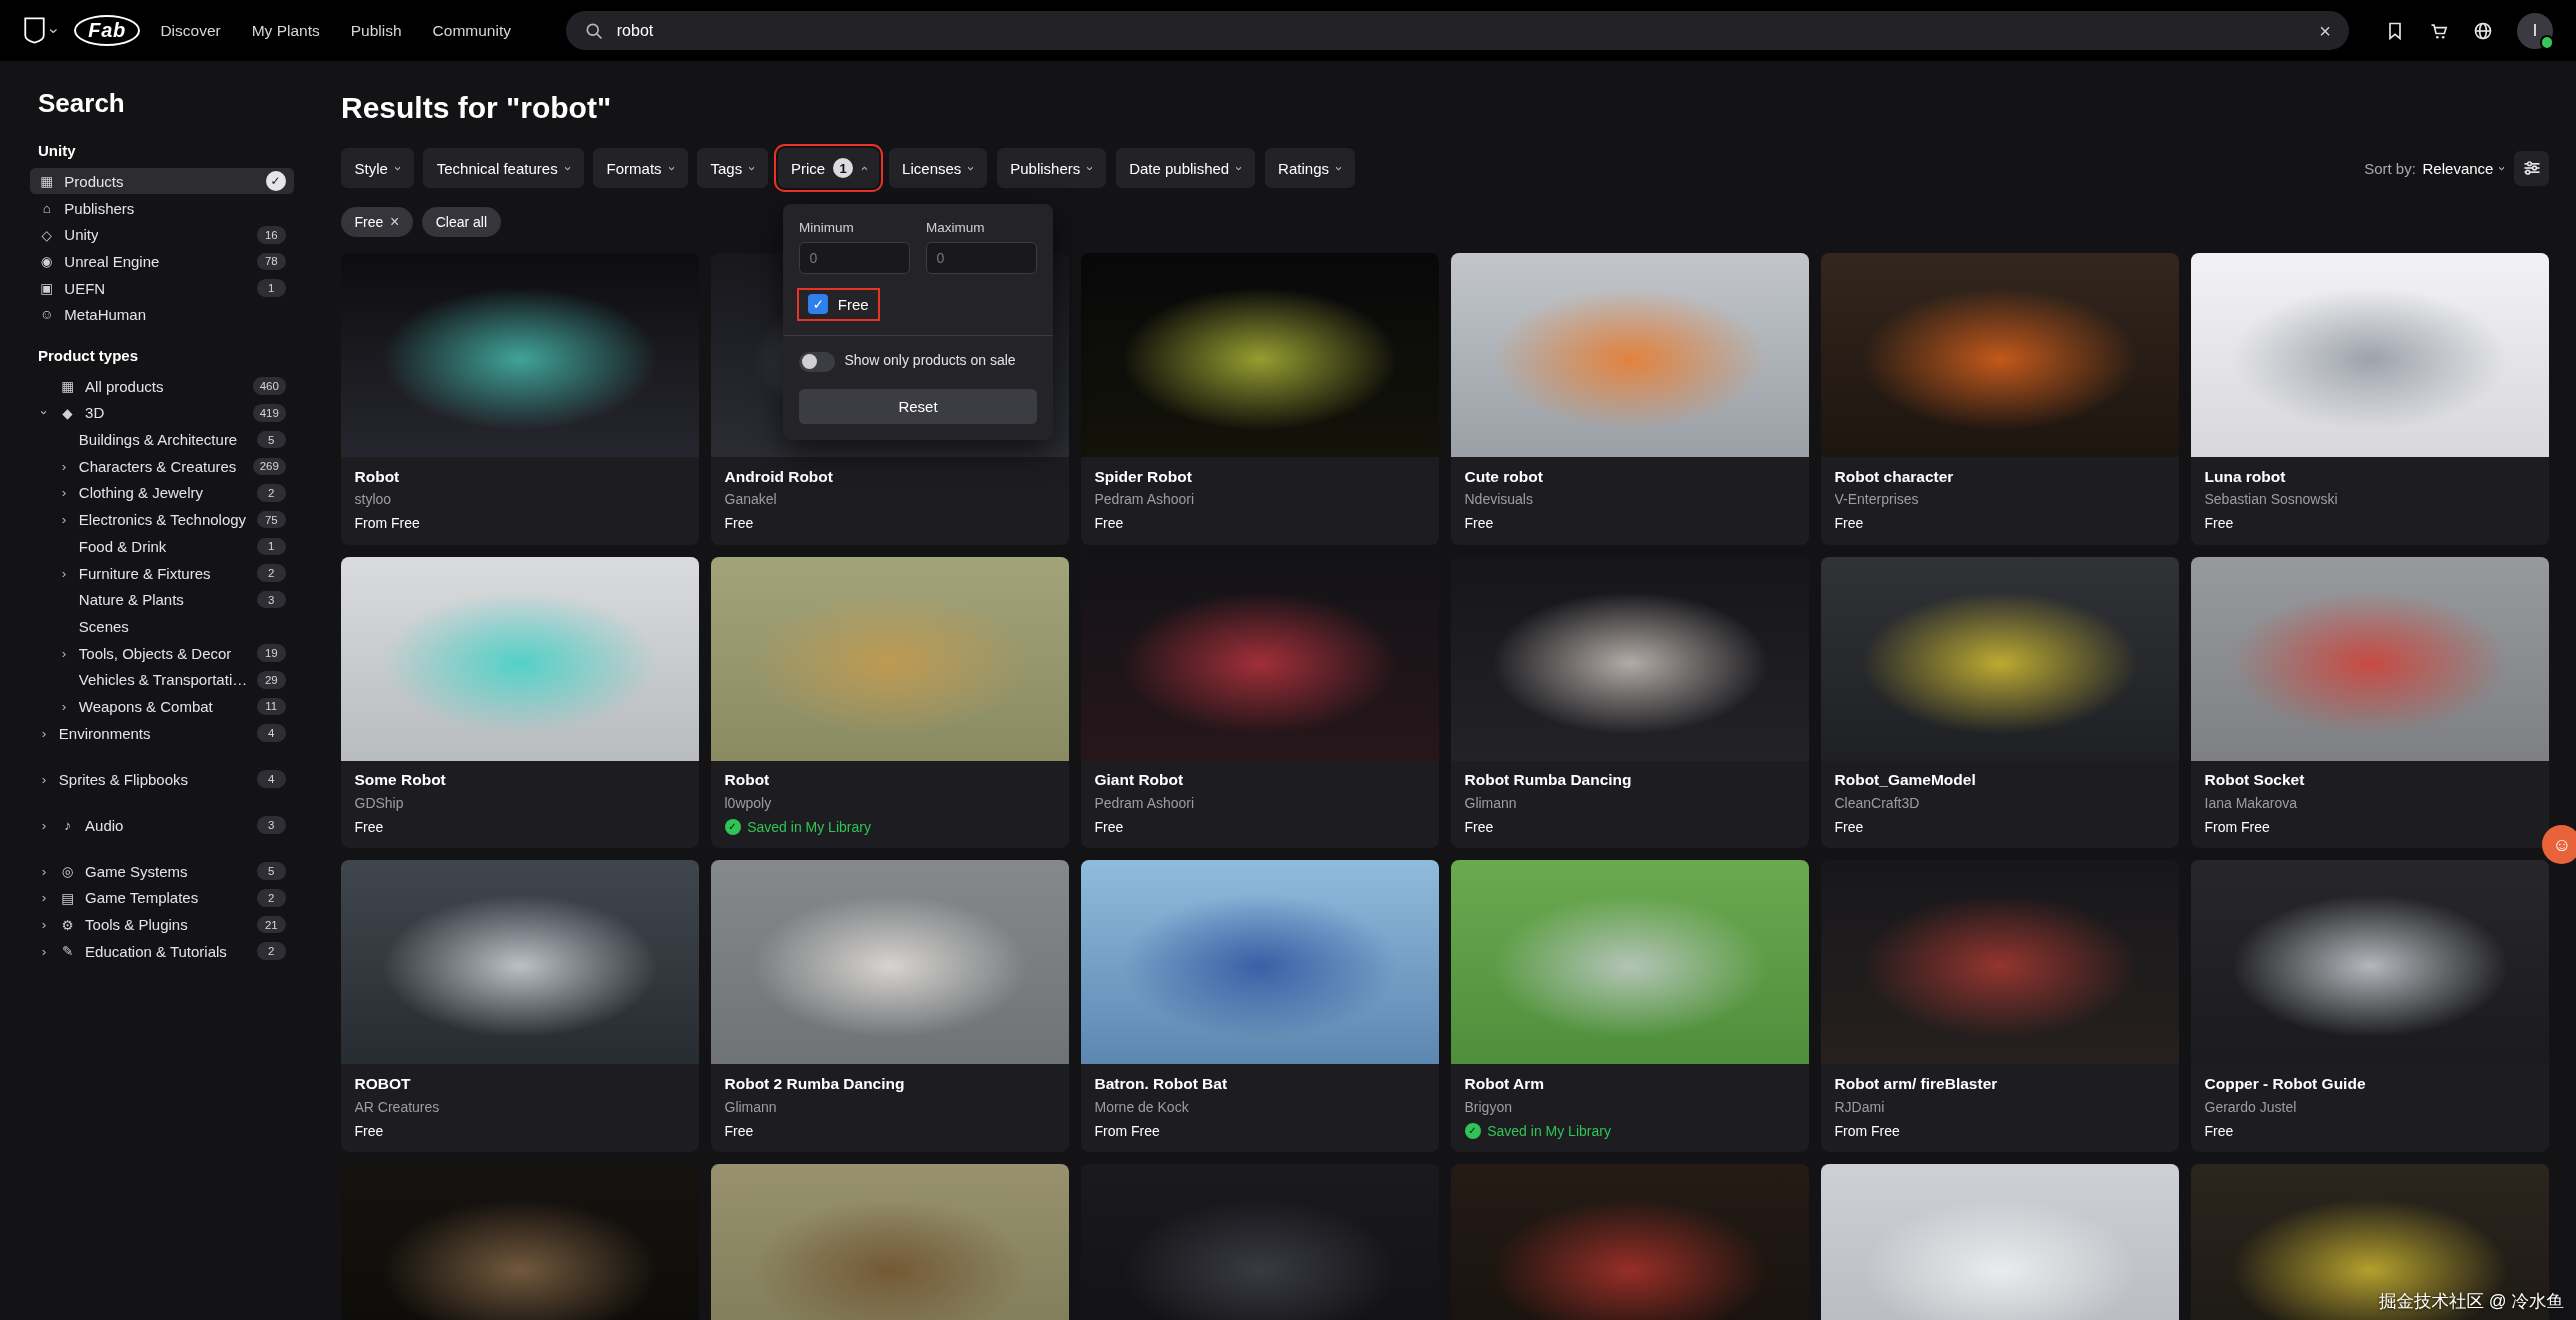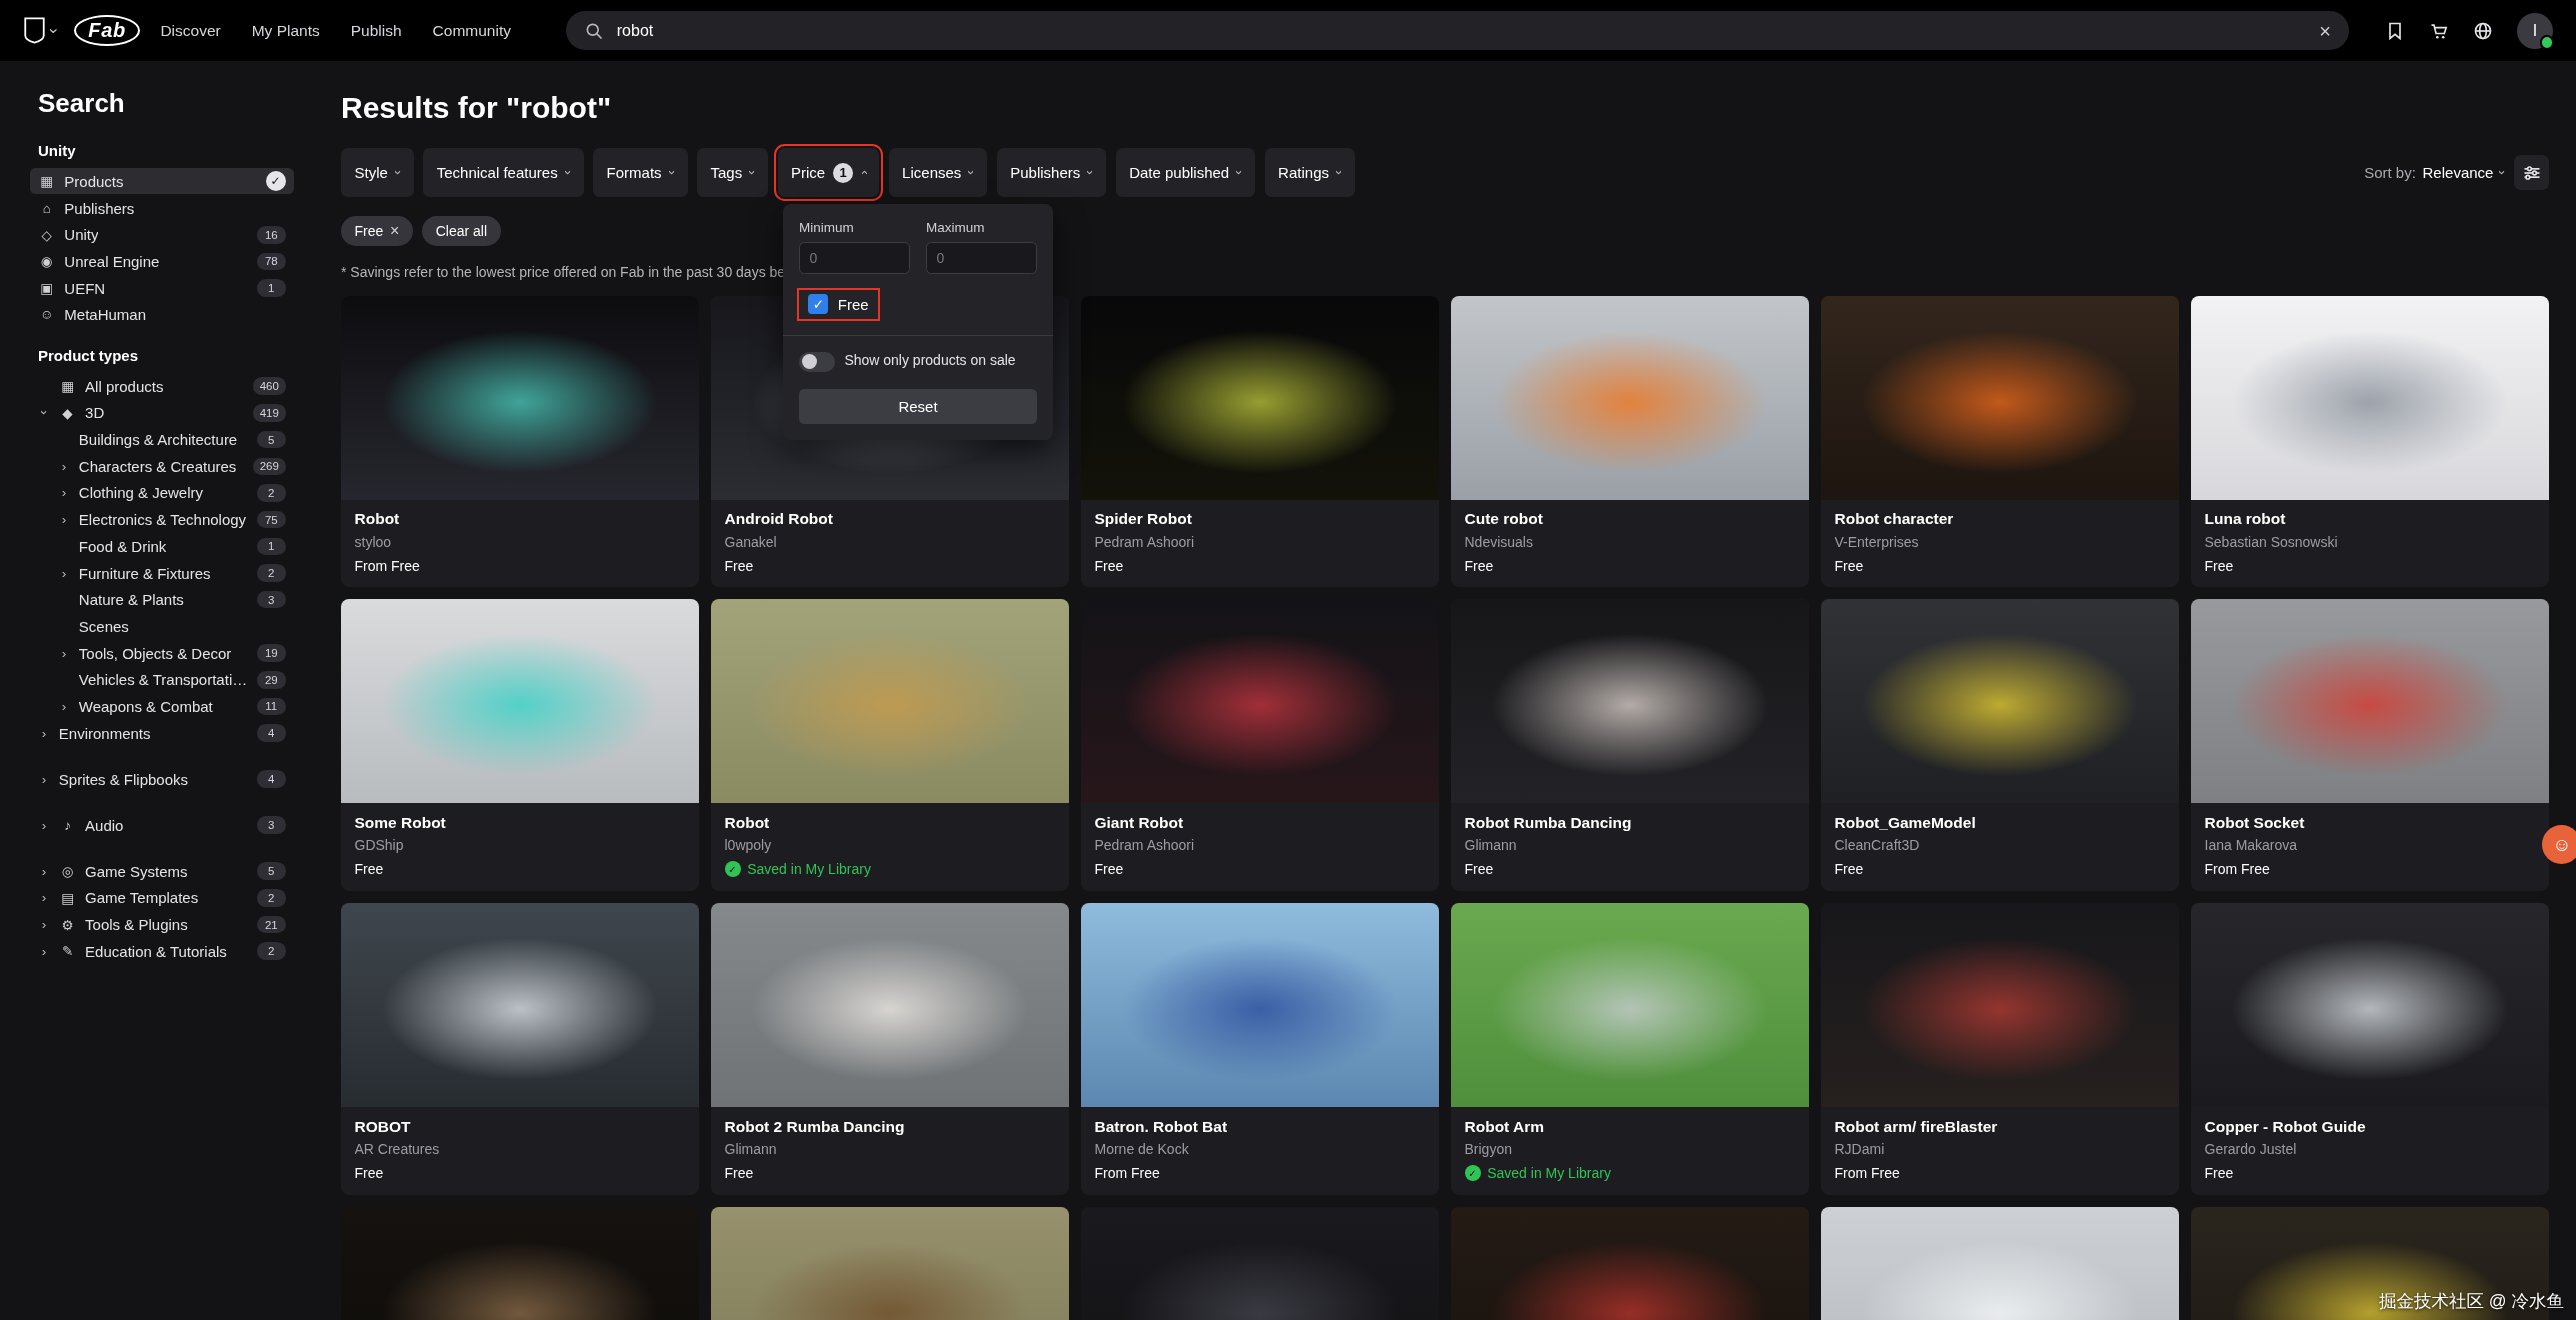--- a/index.html
+++ b/index.html
@@ -39,21 +39,21 @@
   .sb-chev.chev-d::after{content:"›";display:inline-block;transform:rotate(90deg);}
   .sb-label{white-space:nowrap;overflow:hidden;text-overflow:ellipsis;}
   .sb-badge{margin-left:auto;background:#2e2e34;border-radius:8.8px;min-width:15px;height:17.5px;padding:0 6.7px;font-size:11.5px;color:#d6d6da;display:flex;align-items:center;justify-content:center;flex:none;}
   .sb-check{margin-left:auto;width:20px;height:20px;border-radius:50%;background:#e6e6ea;color:#131316;font-size:12px;display:flex;align-items:center;justify-content:center;flex:none;}
   .sb-check::after{content:"✓";}
 
   
   #main{position:absolute;left:307px;top:61px;right:0;bottom:0;box-sizing:border-box;padding:30px 27px 0 34px;}
   .page-title{font-size:30px;font-weight:700;margin:0;}
   .filter-row{display:flex;align-items:center;gap:9.4px;margin-top:23px;}
-  .fpill{height:49px;border-radius:6.7px;background:#232327;color:#fff;font-size:15px;display:flex;align-items:center;gap:8px;padding:0 13.5px;cursor:pointer;flex:none;text-align:center;}
+  .fpill{height:40px;border-radius:6.7px;background:#232327;color:#fff;font-size:15px;display:flex;align-items:center;gap:8px;padding:0 13.5px;cursor:pointer;flex:none;text-align:center;}
   .fpill.annotated{outline:2.7px solid #e93325;outline-offset:2px;}
   .fbadge{width:20px;height:20px;border-radius:50%;background:#dcdce0;color:#101012;font-size:13px;font-weight:700;display:flex;align-items:center;justify-content:center;}
   .chev{color:#b4b4ba;font-size:13.5px;display:inline-block;}
   .chev.down::after{content:"›";display:inline-block;transform:rotate(90deg);}
   .chev.up::after{content:"›";display:inline-block;transform:rotate(-90deg);}
   .sort{margin-left:auto;display:flex;align-items:center;gap:6.7px;font-size:15px;color:#a9a9b0;cursor:pointer;white-space:nowrap;}
   .sort .val{color:#fff;}
   .sliders-btn{width:35px;height:35px;border-radius:6.7px;background:#232327;border:0;display:flex;align-items:center;justify-content:center;cursor:pointer;flex:none;}
   .chip-row{display:flex;gap:9.4px;margin-top:19px;}
   .chip{height:30px;border-radius:15px;background:#35353b;color:#fff;font-size:14px;display:flex;align-items:center;gap:6.7px;padding:0 13.5px;cursor:pointer;}
@@ -354,21 +354,20 @@
     <div class="chip-row">
         <div class="chip">
           <span>Free</span>
           <span class="x"></span>
         </div>
         <div class="chip">
           <span>Clear all</span>
         </div>
       </div>
 
-    <div class="note">* Savings refer to the lowest price offered on Fab in the past 30 days be</div>
 
     <div class="grid" id="product-grid">
         <div class="card">
     <div class="thumb" style="background: radial-gradient(55% 50% at 50% 52%, rgba(73, 199, 184, 0.8) 0%, rgba(73, 199, 184, 0) 70%), linear-gradient(rgb(13, 13, 16), rgb(38, 38, 46));"></div>
     <div class="cinfo">
       <div class="ctitle">Robot</div>
       <div class="cauthor">styloo</div>
       <div class="cprice">From Free</div>
 
     </div>

